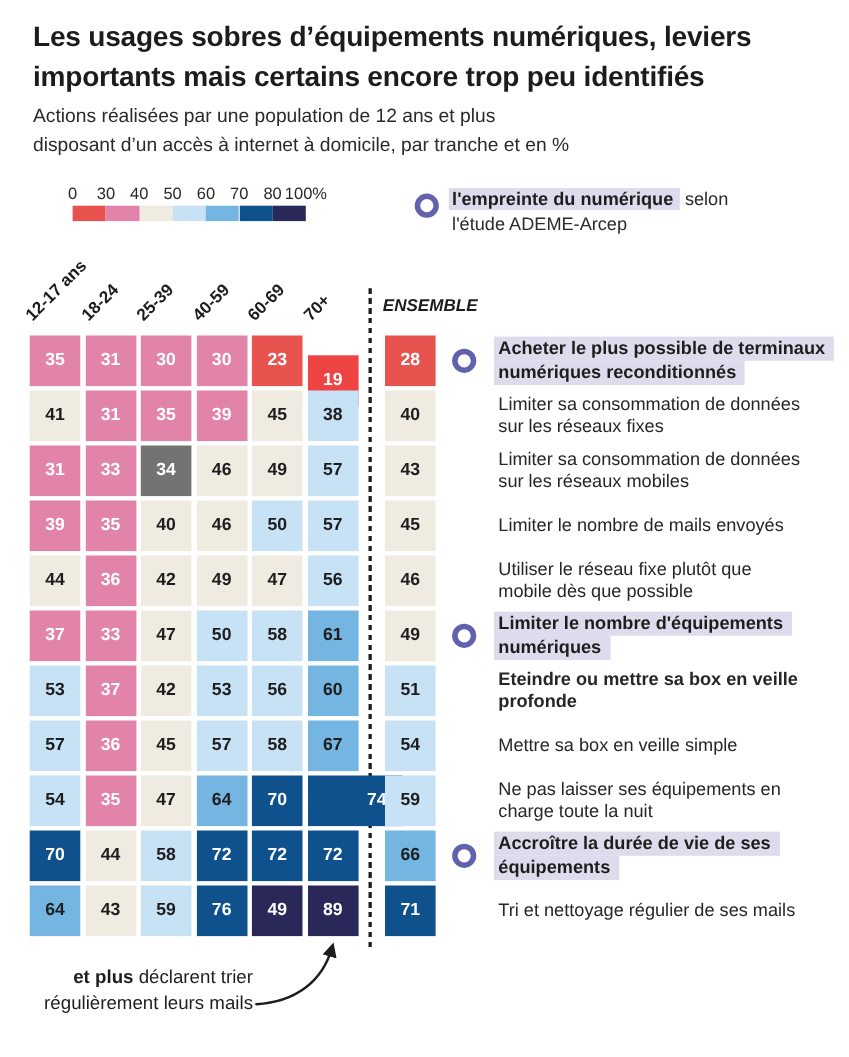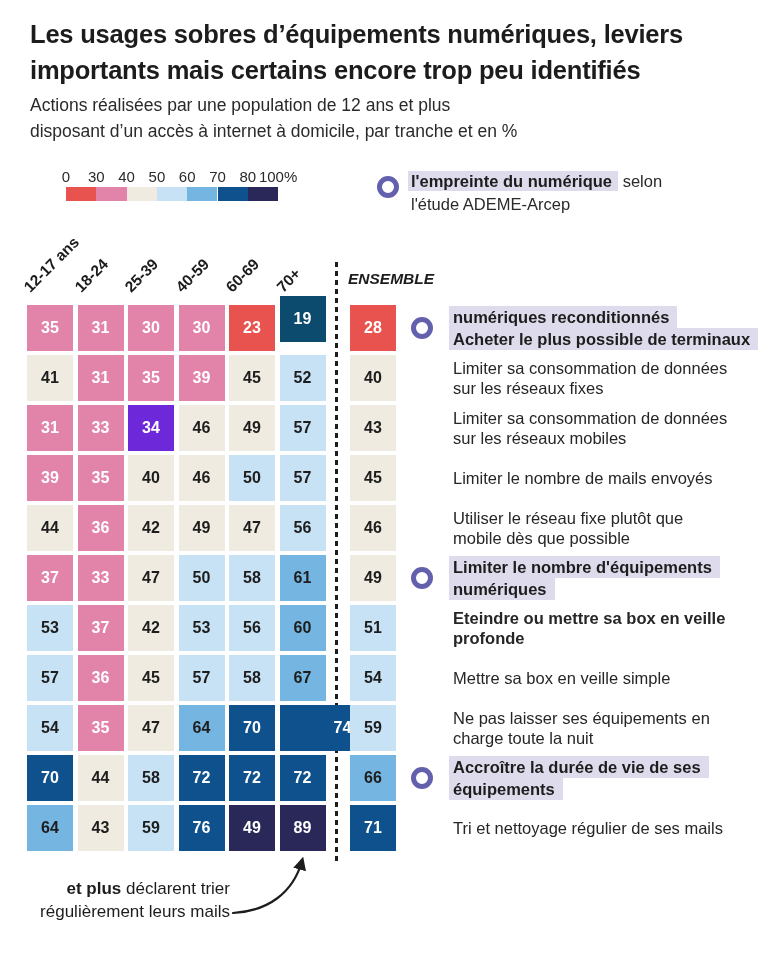--- a/index.html
+++ b/index.html
@@ -72,32 +72,32 @@
   <div class="abs" id="ensemble-head">ENSEMBLE</div>
 
   <div class="abs dash"></div>
 
   <div class="abs" id="grid">
       <div class="cell" style="left: 27px; top: 305px; background: rgb(226, 131, 170); color: rgb(255, 255, 255);">35</div>
       <div class="cell" style="left: 77.5px; top: 305px; background: rgb(226, 131, 170); color: rgb(255, 255, 255);">31</div>
       <div class="cell" style="left: 128px; top: 305px; background: rgb(226, 131, 170); color: rgb(255, 255, 255);">30</div>
       <div class="cell" style="left: 178.5px; top: 305px; background: rgb(226, 131, 170); color: rgb(255, 255, 255);">30</div>
       <div class="cell" style="left: 229px; top: 305px; background: rgb(233, 83, 79); color: rgb(255, 255, 255);">23</div>
-      <div class="cell" style="left: 279.5px; top: 296px; background: #0c4a6e; color: rgb(255, 255, 255); text-align: center;">19</div>
+      <div class="cell" style="left: 279.5px; top: 323px; background: #ef4444; color: rgb(255, 255, 255); text-align: center;">19</div>
       <div class="cell" style="left: 350px; top: 305px; background: rgb(233, 83, 79); color: rgb(255, 255, 255);">28</div>
       <div class="cell" style="left: 27px; top: 355px; background: rgb(240, 235, 225); color: rgb(29, 29, 29);">41</div>
       <div class="cell" style="left: 77.5px; top: 355px; background: rgb(226, 131, 170); color: rgb(255, 255, 255);">31</div>
       <div class="cell" style="left: 128px; top: 355px; background: rgb(226, 131, 170); color: rgb(255, 255, 255);">35</div>
       <div class="cell" style="left: 178.5px; top: 355px; background: rgb(226, 131, 170); color: rgb(255, 255, 255);">39</div>
       <div class="cell" style="left: 229px; top: 355px; background: rgb(240, 235, 225); color: rgb(29, 29, 29);">45</div>
-      <div class="cell" style="left: 279.5px; top: 355px; background: rgb(199, 225, 245); color: rgb(29, 29, 29);">52</div>
+      <div class="cell" style="left: 279.5px; top: 355px; background: rgb(199, 225, 245); color: rgb(29, 29, 29);">38</div>
       <div class="cell" style="left: 350px; top: 355px; background: rgb(240, 235, 225); color: rgb(29, 29, 29);">40</div>
       <div class="cell" style="left: 27px; top: 405px; background: rgb(226, 131, 170); color: rgb(255, 255, 255);">31</div>
       <div class="cell" style="left: 77.5px; top: 405px; background: rgb(226, 131, 170); color: rgb(255, 255, 255);">33</div>
-      <div class="cell" style="left: 128px; top: 405px; background: #6d28d9; color: rgb(255, 255, 255);">34</div>
+      <div class="cell" style="left: 128px; top: 405px; background: #737373; color: rgb(255, 255, 255);">34</div>
       <div class="cell" style="left: 178.5px; top: 405px; background: rgb(240, 235, 225); color: rgb(29, 29, 29);">46</div>
       <div class="cell" style="left: 229px; top: 405px; background: rgb(240, 235, 225); color: rgb(29, 29, 29);">49</div>
       <div class="cell" style="left: 279.5px; top: 405px; background: rgb(199, 225, 245); color: rgb(29, 29, 29);">57</div>
       <div class="cell" style="left: 350px; top: 405px; background: rgb(240, 235, 225); color: rgb(29, 29, 29);">43</div>
       <div class="cell" style="left: 27px; top: 455px; background: rgb(226, 131, 170); color: rgb(255, 255, 255);">39</div>
       <div class="cell" style="left: 77.5px; top: 455px; background: rgb(226, 131, 170); color: rgb(255, 255, 255);">35</div>
       <div class="cell" style="left: 128px; top: 455px; background: rgb(240, 235, 225); color: rgb(29, 29, 29);">40</div>
       <div class="cell" style="left: 178.5px; top: 455px; background: rgb(240, 235, 225); color: rgb(29, 29, 29);">46</div>
       <div class="cell" style="left: 229px; top: 455px; background: rgb(199, 225, 245); color: rgb(29, 29, 29);">50</div>
       <div class="cell" style="left: 279.5px; top: 455px; background: rgb(199, 225, 245); color: rgb(29, 29, 29);">57</div>
@@ -147,22 +147,22 @@
       <div class="cell" style="left: 27px; top: 805px; background: rgb(116, 182, 225); color: rgb(29, 29, 29);">64</div>
       <div class="cell" style="left: 77.5px; top: 805px; background: rgb(240, 235, 225); color: rgb(29, 29, 29);">43</div>
       <div class="cell" style="left: 128px; top: 805px; background: rgb(199, 225, 245); color: rgb(29, 29, 29);">59</div>
       <div class="cell" style="left: 178.5px; top: 805px; background: rgb(15, 81, 141); color: rgb(255, 255, 255);">76</div>
       <div class="cell" style="left: 229px; top: 805px; background: rgb(42, 40, 89); color: rgb(255, 255, 255);">49</div>
       <div class="cell" style="left: 279.5px; top: 805px; background: rgb(42, 40, 89); color: rgb(255, 255, 255);">89</div>
       <div class="cell" style="left: 350px; top: 805px; background: rgb(15, 81, 141); color: rgb(255, 255, 255);">71</div>
     </div>
   <div class="abs" id="row-labels">
       <div class="rowlabel priority" style="top: 305px;">
+        <div class="line">Acheter le plus possible de terminaux</div>
         <div class="line">numériques reconditionnés</div>
-        <div class="line">Acheter le plus possible de terminaux</div>
       </div>
       <div class="ring" style="left: 411px; top: 317px;"></div>
       <div class="rowlabel" style="top: 355px;">
         <div class="line">Limiter sa consommation de données</div>
         <div class="line">sur les réseaux fixes</div>
       </div>
       <div class="rowlabel" style="top: 405px;">
         <div class="line">Limiter sa consommation de données</div>
         <div class="line">sur les réseaux mobiles</div>
       </div>

